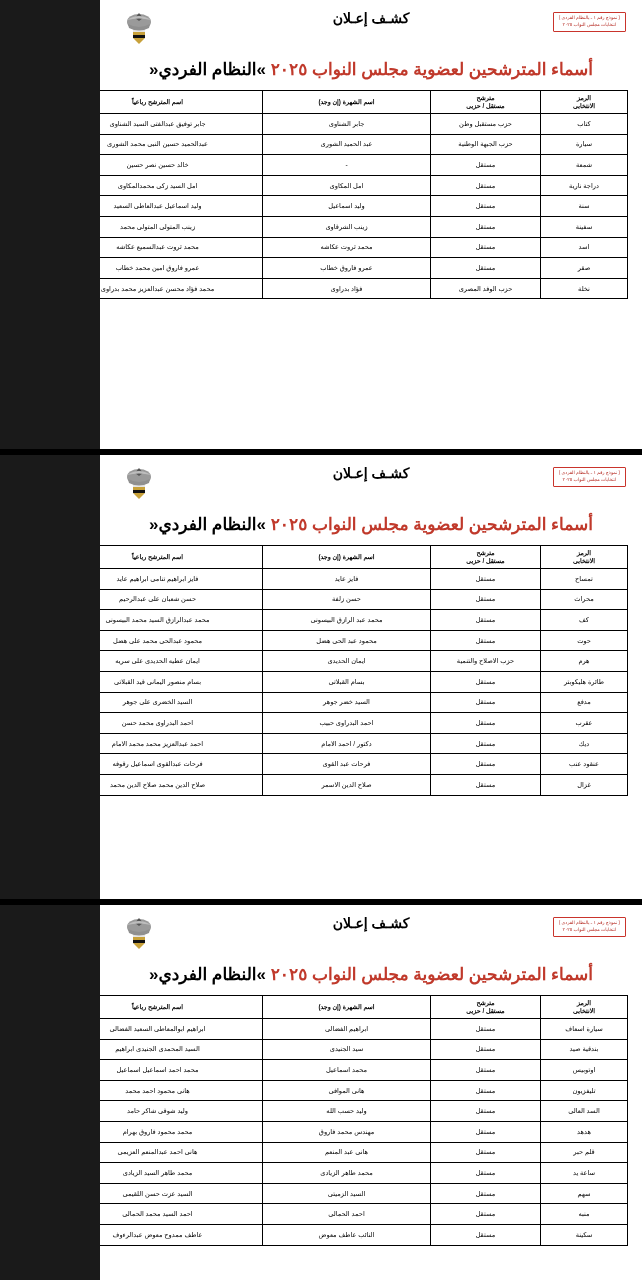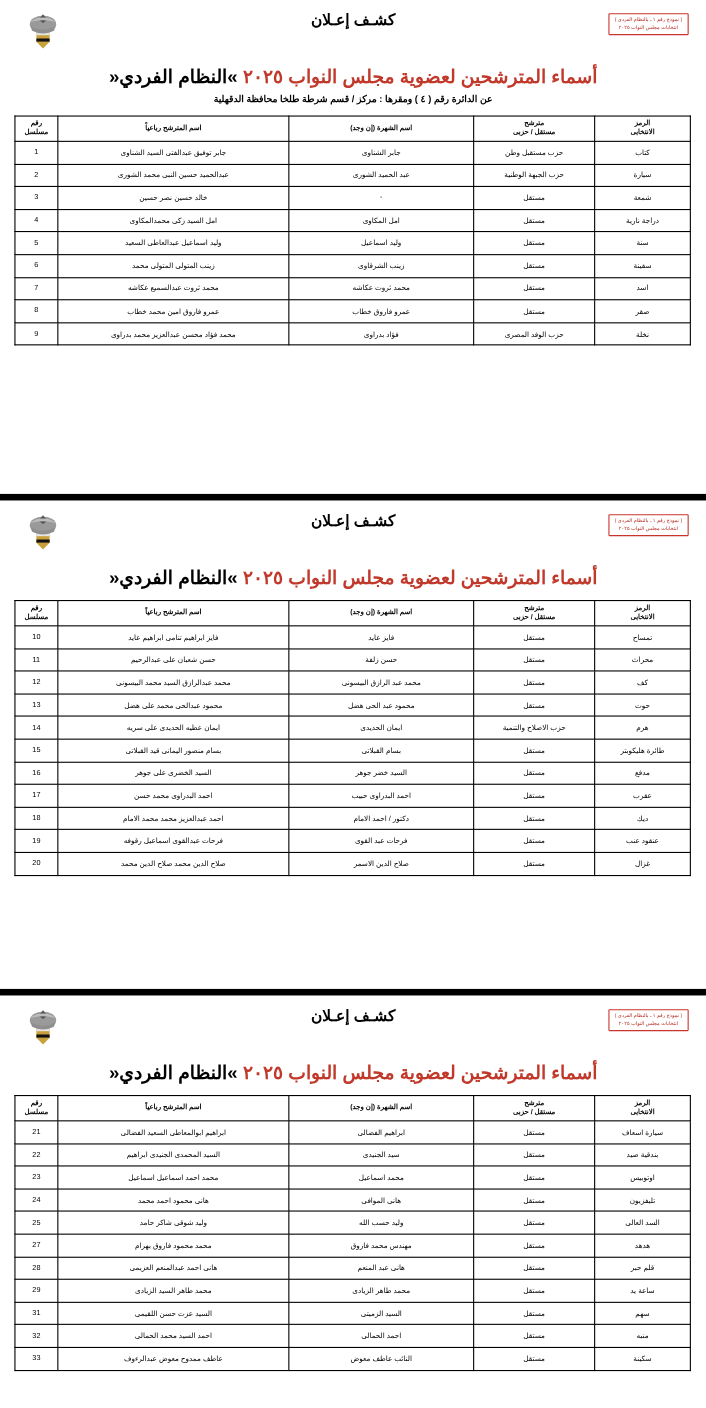--- a/index.html
+++ b/index.html
@@ -6,21 +6,21 @@
     margin: 0;
     padding: 0;
     background: #1a1a1a;
   }
   body {
     width: 642px;
     font-family: "Liberation Sans", sans-serif;
   }
   .page {
     position: relative;
-    width: 642px;
+    width: 542px;
     background: #ffffff;
     box-sizing: border-box;
     padding: 8px 14px 10px 14px;
     overflow: hidden;
   }
   .page.p1 { height: 449px; }
   .page.p2 { height: 444px; }
   .page.p3 { height: 387px; }
   .gap {
     height: 6px;
@@ -130,21 +130,20 @@
       </svg>
     </div>
     <div class="doc-title">كشـف إعـلان</div>
   </div>
 
   <div class="sub-title">
     <span>أسماء المترشحين لعضوية مجلس النواب ٢٠٢٥</span>
     <span class="blk">»النظام الفردي«</span>
   </div>
 
-  <div class="circ-line">عن الدائرة رقم ( ٤ )   ومقرها : مركز / قسم شرطة  طلخا   محافظة الدقهلية</div>
 
   <table class="cand">
     <thead>
       <tr>
         <th class="symbol">
           <div>الرمز</div>
           <div>الانتخابى</div>
         </th>
         <th class="party">
           <div>مترشح</div>

